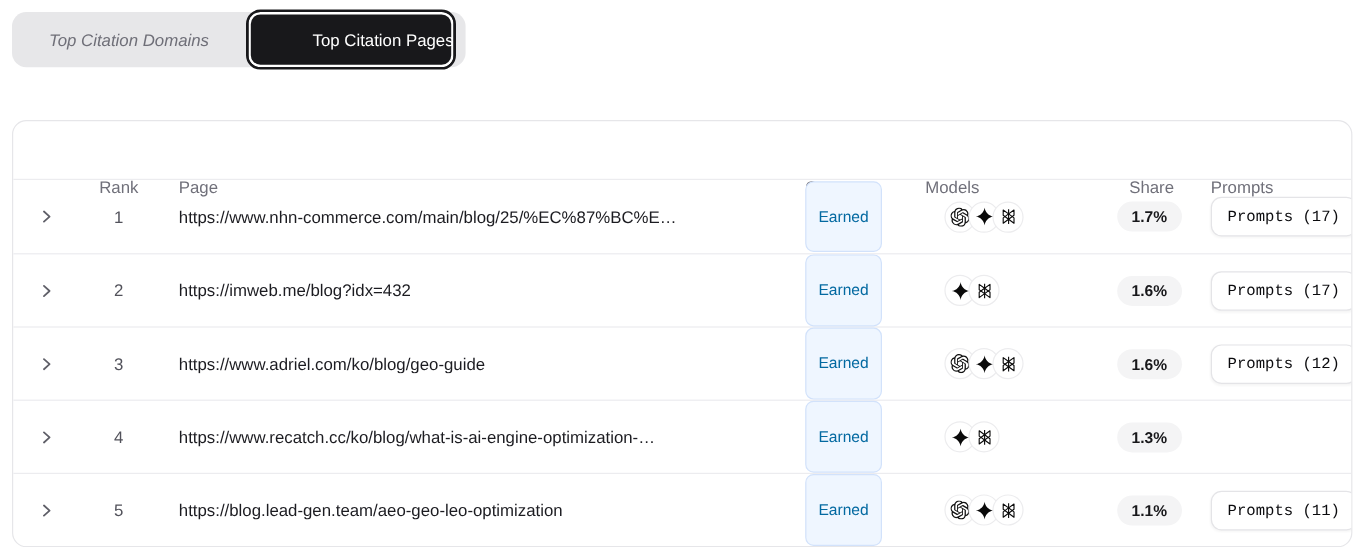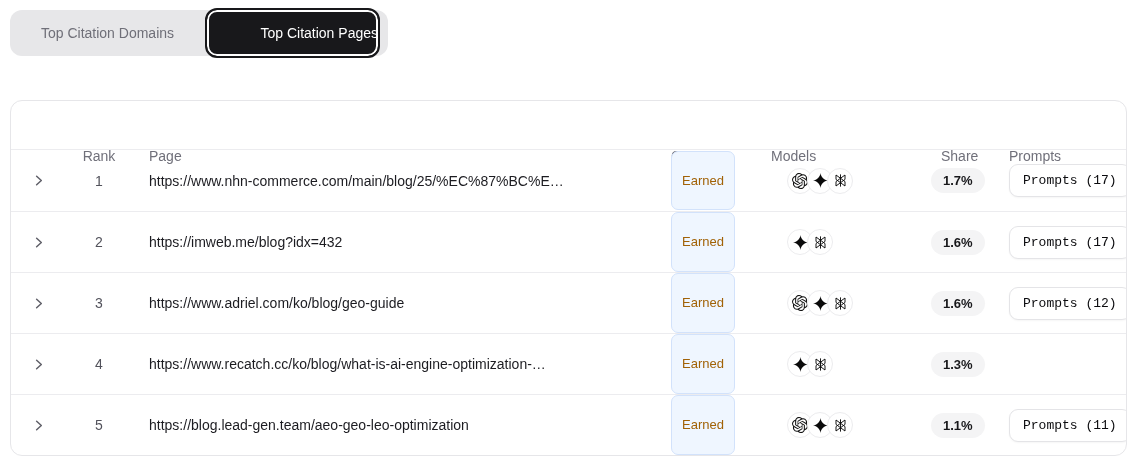--- a/index.html
+++ b/index.html
@@ -5,21 +5,21 @@
   * { margin:0; padding:0; box-sizing:border-box; }
   html,body { width:1137px; height:456px; overflow:hidden; background:#ffffff;
     font-family:"Liberation Sans","DejaVu Sans",sans-serif; }
   .page { padding:10px 10px 0 10px; }
 
   
   .tabs { display:inline-flex; align-items:center; height:46px; border-radius:12px;
     background:#e7e7e9; }
   .tab { border:none; background:transparent; cursor:pointer;
     font-family:"Liberation Sans",sans-serif; font-size:14px; }
-  .tab-inactive { width:195px; height:36px; color:#6f6f78; border-radius:12px; }
+  .tab-inactive { width:195px; height:36px; color:#6f6f78; border-radius:12px;font-style:italic; }
   .tab-active { width:175px; height:50px; margin-right:8px; color:#ffffff;
     background:#18181b; border:2px solid #18181b; border-radius:12px;
     box-shadow: inset 0 0 0 2px #ffffff; font-weight:500;text-align:right; }
 
   
   .card { margin-top:44px; background:#ffffff; border:1px solid #e6e6e9;
     border-radius:12px; overflow:hidden; }
   .row { display:grid; grid-template-columns:44px 56px 1fr 100px 160px 78px 101px;
     align-items:center; padding:0 16px; }
   .thead { height:49px; border-bottom:1px solid #ececef; }
@@ -30,21 +30,21 @@
   .c-rank { text-align:center; }
   .c-page { padding-left:22px; }
   .th.c-share { padding-left:10px; }
 
   .chev { background:none; border:none; cursor:pointer; display:flex;
     align-items:center; padding:0 0 0 4px; color:#5f5f68; }
   .rank { font-size:14px; color:#52525b; }
   .page-url { font-size:14px; color:#1c1c21; white-space:nowrap; overflow:hidden;
     text-overflow:ellipsis; }
 
-  .badge { display:inline-block; font-size:13px; color:#a16207; background:#eff6ff;
+  .badge { display:inline-block; font-size:13px; color:#0369a1; background:#eff6ff;
     border:1px solid #d2e2fb; border-radius:7px; padding:20px 10px; line-height:1.35; }
 
   .models { display:flex; align-items:center; padding-left:16px; }
   .m-icon { width:26px; height:26px; border-radius:50%; background:#ffffff;
     border:1px solid #ececee; display:inline-flex; align-items:center;
     justify-content:center; flex:0 0 auto; }
   .m-icon + .m-icon { margin-left:-6px; }
 
   .pill { display:inline-block; font-size:13px; font-weight:bold; color:#18181b;
     background:#f4f4f5; border-radius:999px; padding:5px 12px; }

